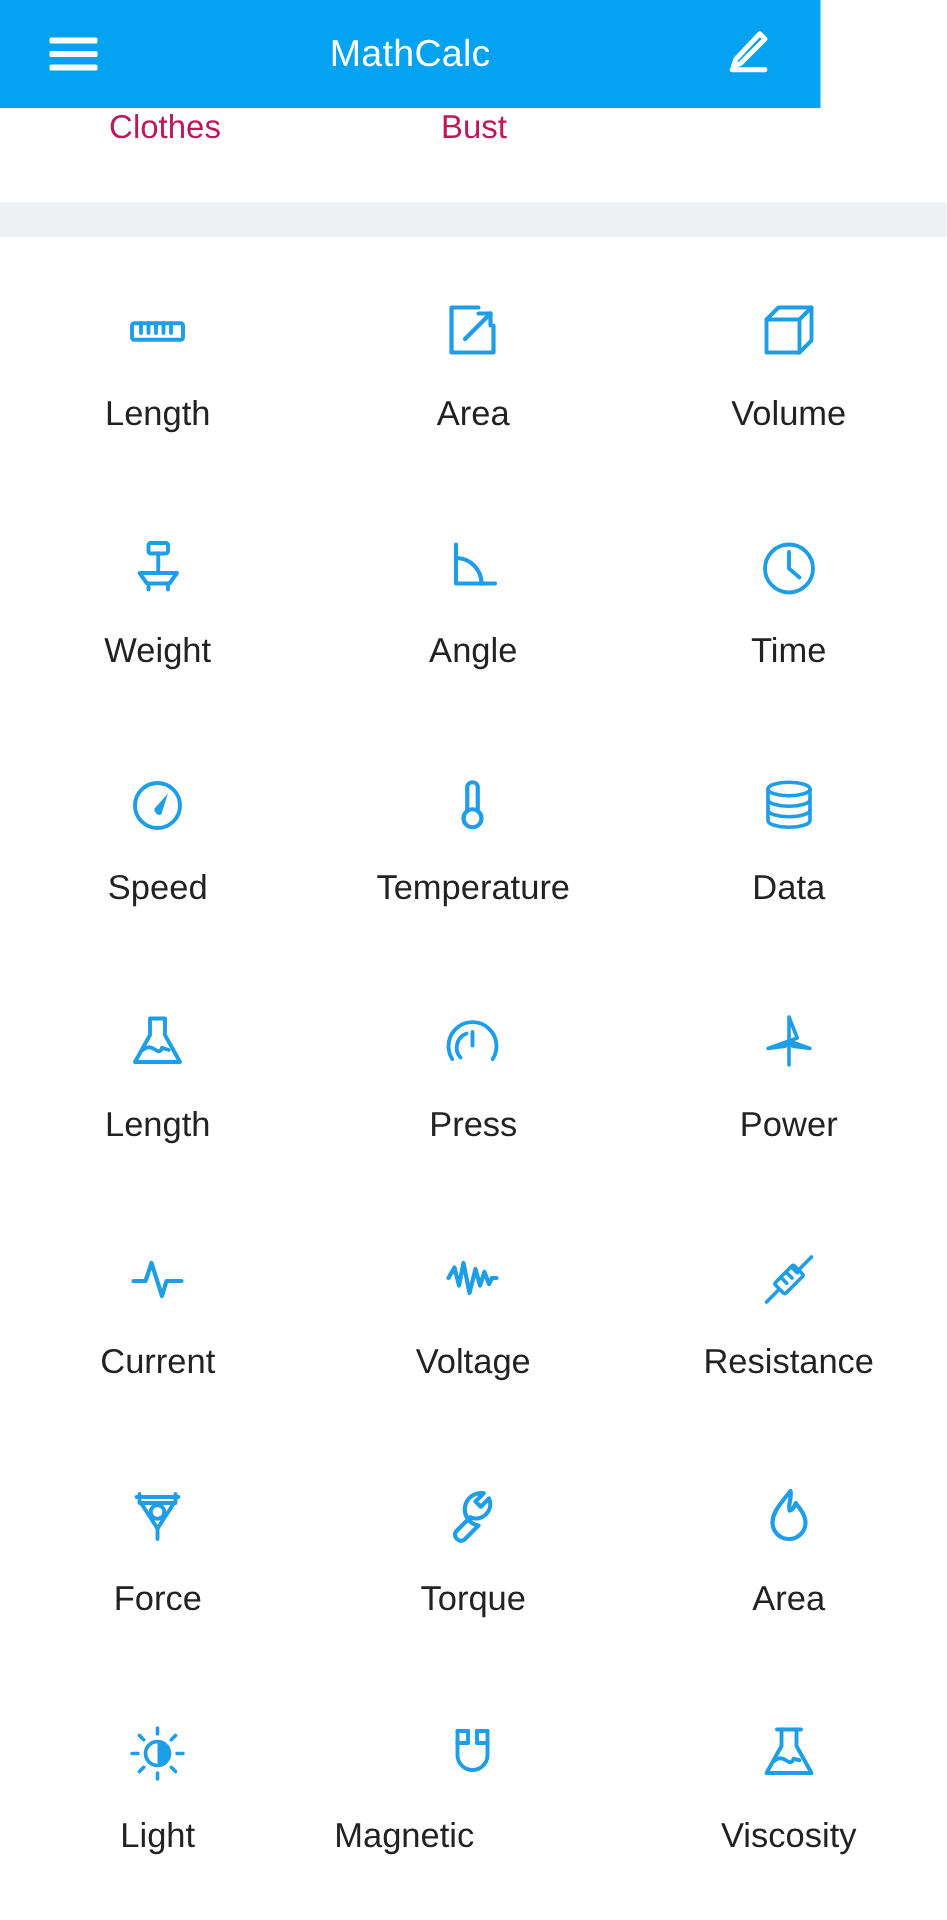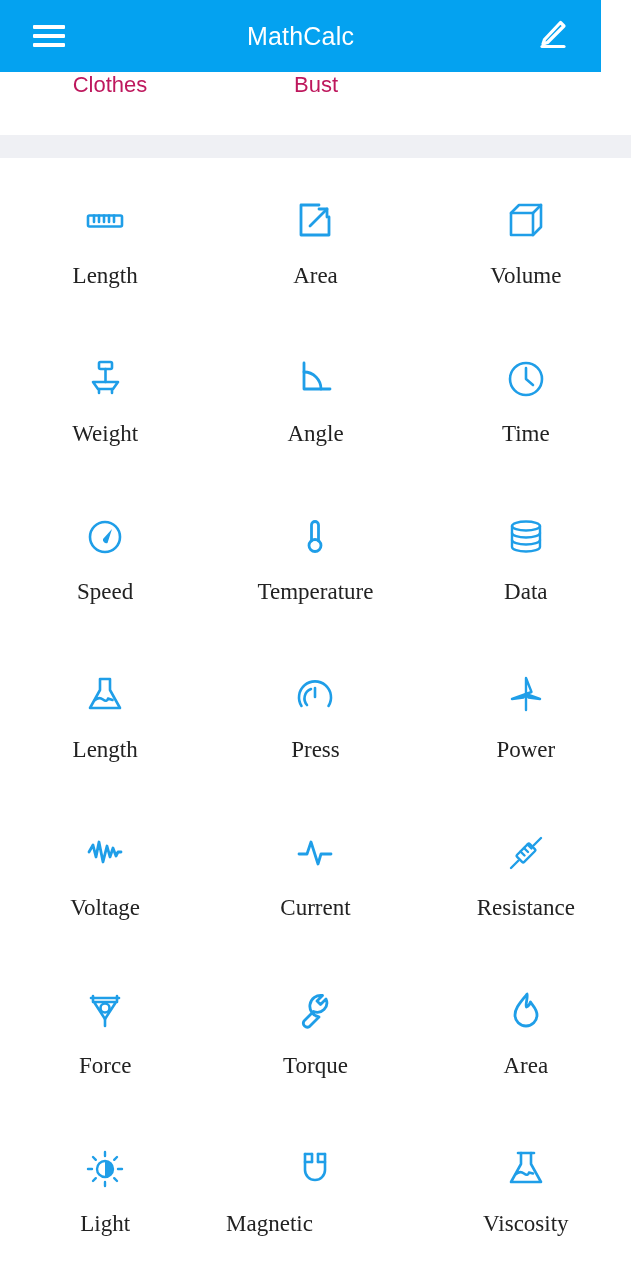--- a/index.html
+++ b/index.html
@@ -14,21 +14,21 @@
     position: relative;
     width: 631px;
     height: 1280px;
     background: #ffffff;
   }
 
   
   .appbar {
     position: absolute;
     top: 0; left: 0;
-    width: 601px;
+    width: 547px;
     height: 72px;
     background: #04a2f0;
     display: flex;
     align-items: center;
     justify-content: space-between;
     padding: 0 26px;
   }
   .appbar-title {
     position: absolute;
     left: 0; right: 0;
@@ -93,21 +93,20 @@
   
   .grid {
     position: absolute;
     top: 158px; left: 0;
     width: 631px;
   }
   .grid-row {
     display: flex;
     width: 631px;
     height: 158px;
-    font-family: Liberation Serif, serif;
   }
   .cell {
     flex: 1 1 33.3333%;
     display: flex;
     flex-direction: column;
     align-items: center;
     justify-content: flex-start;
     padding-top: 38px;
     cursor: pointer;
   }
@@ -298,33 +297,33 @@
           </svg>
         </span>
         <span class="caption">Power</span>
       </div>
     </div>
 
     <div class="grid-row">
       <div class="cell">
         <span class="glyph">
           <svg width="46" height="46" viewBox="0 0 46 46" fill="none" stroke="#1f9ee8" stroke-width="2.8" stroke-linecap="round" stroke-linejoin="round">
+            <path d="M7 24 H15 L19 12 L26 34 L29 24 H39"></path>
+          </svg>
+        </span>
+        <span class="caption">Current</span>
+      </div>
+
+      <div class="cell">
+        <span class="glyph">
+          <svg width="46" height="46" viewBox="0 0 46 46" fill="none" stroke="#1f9ee8" stroke-width="2.8" stroke-linecap="round" stroke-linejoin="round">
             <path d="M7 22 L11 15 L14 27 L17 12 L21 32 L25 16 L28 27 L31 18 L34 26 L36 22 H39"></path>
           </svg>
         </span>
         <span class="caption">Voltage</span>
-      </div>
-
-      <div class="cell">
-        <span class="glyph">
-          <svg width="46" height="46" viewBox="0 0 46 46" fill="none" stroke="#1f9ee8" stroke-width="2.8" stroke-linecap="round" stroke-linejoin="round">
-            <path d="M7 24 H15 L19 12 L26 34 L29 24 H39"></path>
-          </svg>
-        </span>
-        <span class="caption">Current</span>
       </div>
 
       <div class="cell">
         <span class="glyph">
           <svg width="46" height="46" viewBox="0 0 46 46" fill="none" stroke="#1f9ee8" stroke-width="2.4" stroke-linecap="round" stroke-linejoin="round">
             <path d="M8 38 L15.5 30.5"></path>
             <path d="M30.5 15.5 L38 8"></path>
             <rect x="14" y="18" width="18" height="10" rx="1.5" transform="rotate(-45 23 23)"></rect>
             <path d="M17.5 21.5 L21.5 25.5 M21 18 L25 22 M24.5 14.5 L28.5 18.5"></path>
           </svg>

